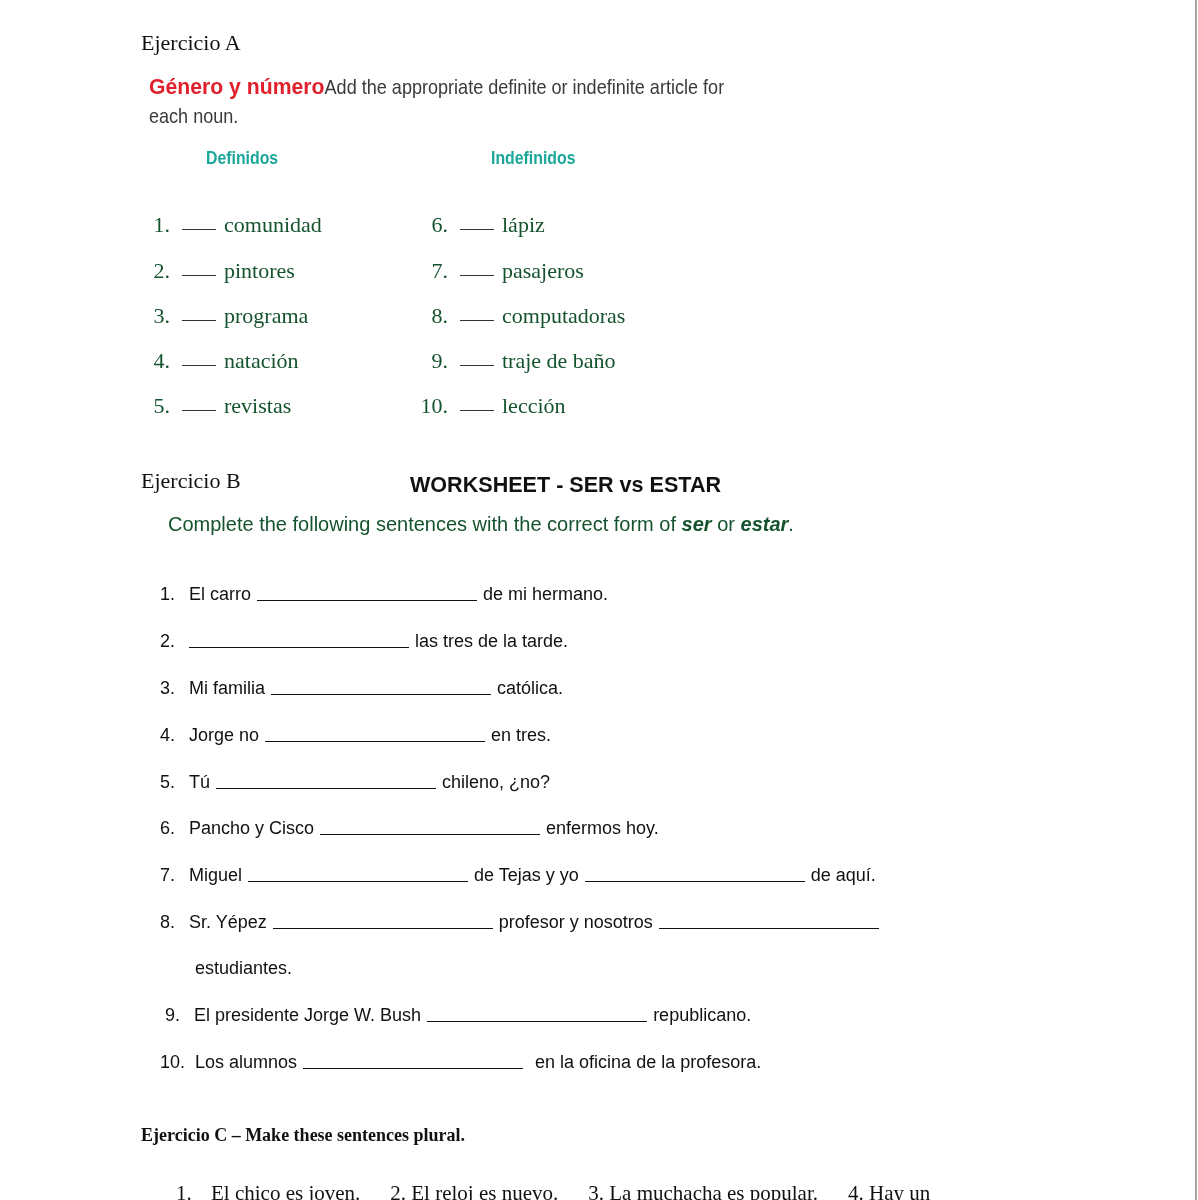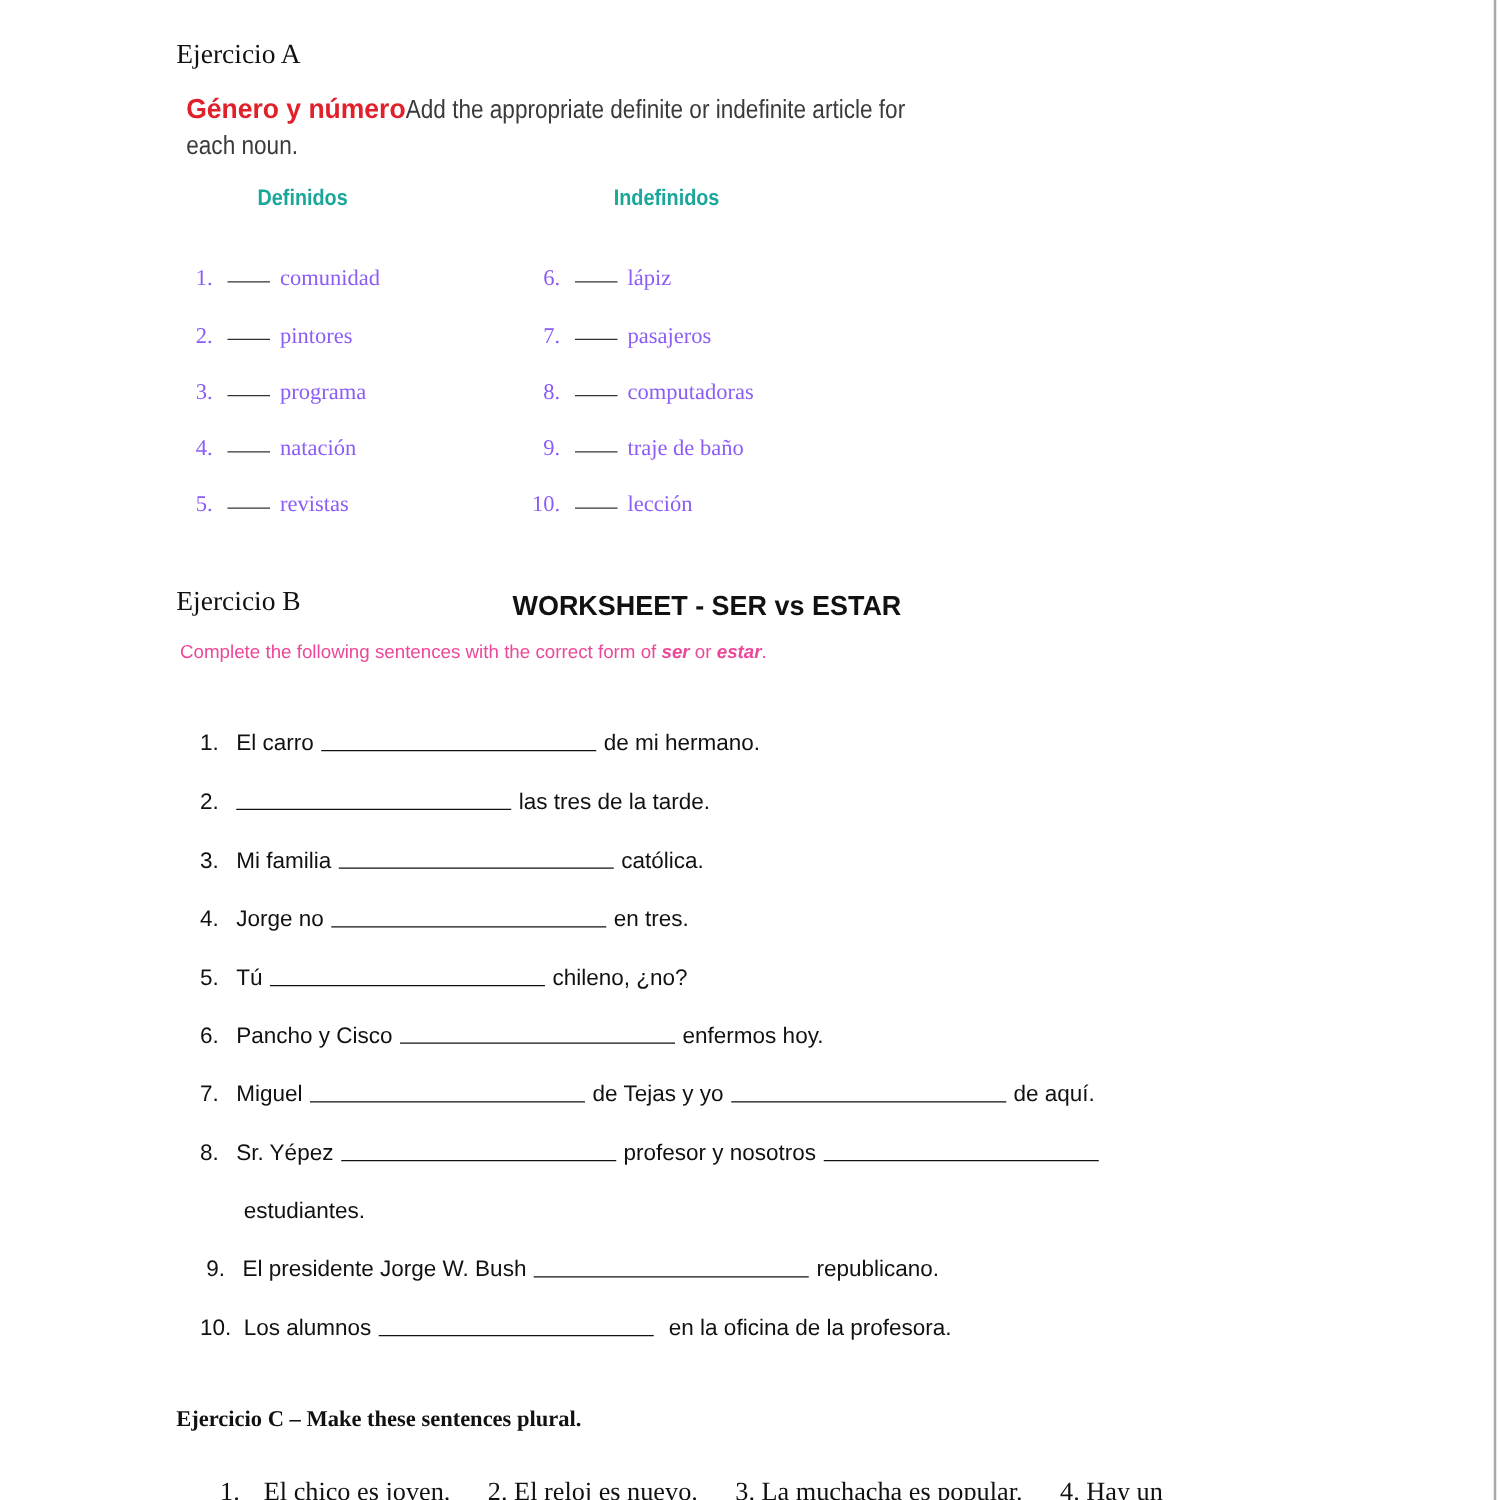--- a/index.html
+++ b/index.html
@@ -13,26 +13,26 @@
     .heading-b { position: absolute; left: 141px; top: 440px; font-size: 22px; }
 
     .genero { position: absolute; left: 149px; top: 72px; width: 600px; font-size: 21px; line-height: 29px; color: #3a3a3a; transform: scaleX(0.86); transform-origin: left top; }
     .genero .red { color: #e0202a; font-weight: bold; font-size: 22px; display: inline-block; transform: scaleX(1.12); transform-origin: left center; margin-right: 22px; }
     .genero-wrap { width: 700px; }
 
     .col-head { position: absolute; top: 148px; font-size: 18px; font-weight: bold; color: #1aa79a; transform: scaleX(0.88); transform-origin: left top; }
     .col-head.def { left: 206px; }
     .col-head.indef { left: 491px; }
 
-    .vocab-item { position: absolute; font-size: 18px; color: #8b5cf6; white-space: nowrap; }
+    .vocab-item { position: absolute; font-size: 22px; color: #14532d; white-space: nowrap; }
     .vocab-item .num { display: inline-block; text-align: right; width: 30px; }
     .vocab-item .blank { display: inline-block; width: 34px; border-bottom: 1.5px solid #333; margin: 0 8px 0 12px; vertical-align: 2px; height: 0; }
 
     .ws-title { position: absolute; left: 410px; top: 472px; font-size: 22px; font-weight: bold; color: #111; transform: scaleX(0.98); transform-origin: left top; }
-    .instr { position: absolute; left: 144px; top: 513px; font-size: 15px; color: #ec4899; }
+    .instr { position: absolute; left: 168px; top: 513px; font-size: 20px; color: #14532d; }
     .instr b { font-style: italic; }
 
     .sent { position: absolute; font-size: 18px; color: #111; white-space: nowrap; margin-top: 24px; }
     .sent .n { display: inline-block; width: 29px; }
     .sent .line { display: inline-block; width: 220px; border-bottom: 1.3px solid #111; height: 0; vertical-align: -1px; margin: 0 6px 0 6px; }
 
     .heading-c { position: absolute; left: 141px; top: 1097px; font-size: 18px; font-weight: bold; }
     .plural-list { position: absolute; left: 176px; top: 1152px; width: 860px; font-size: 21px; line-height: 26px; }
     .plural-list .n1 { display: inline-block; width: 35px; }
     .plural-list .gap { display: inline-block; width: 30px; }

